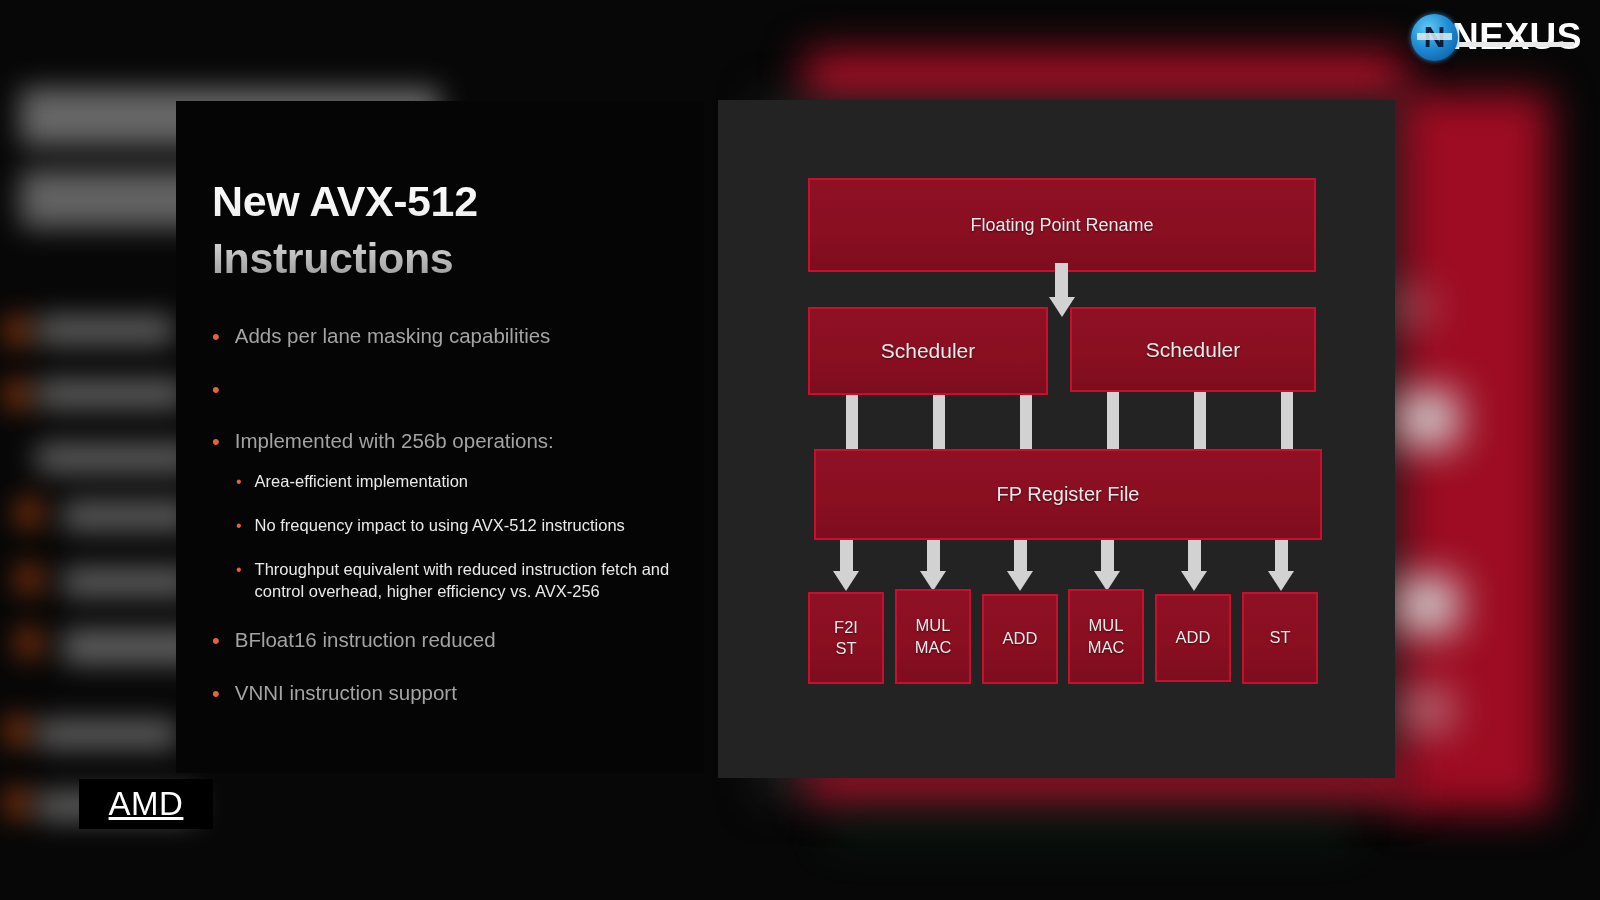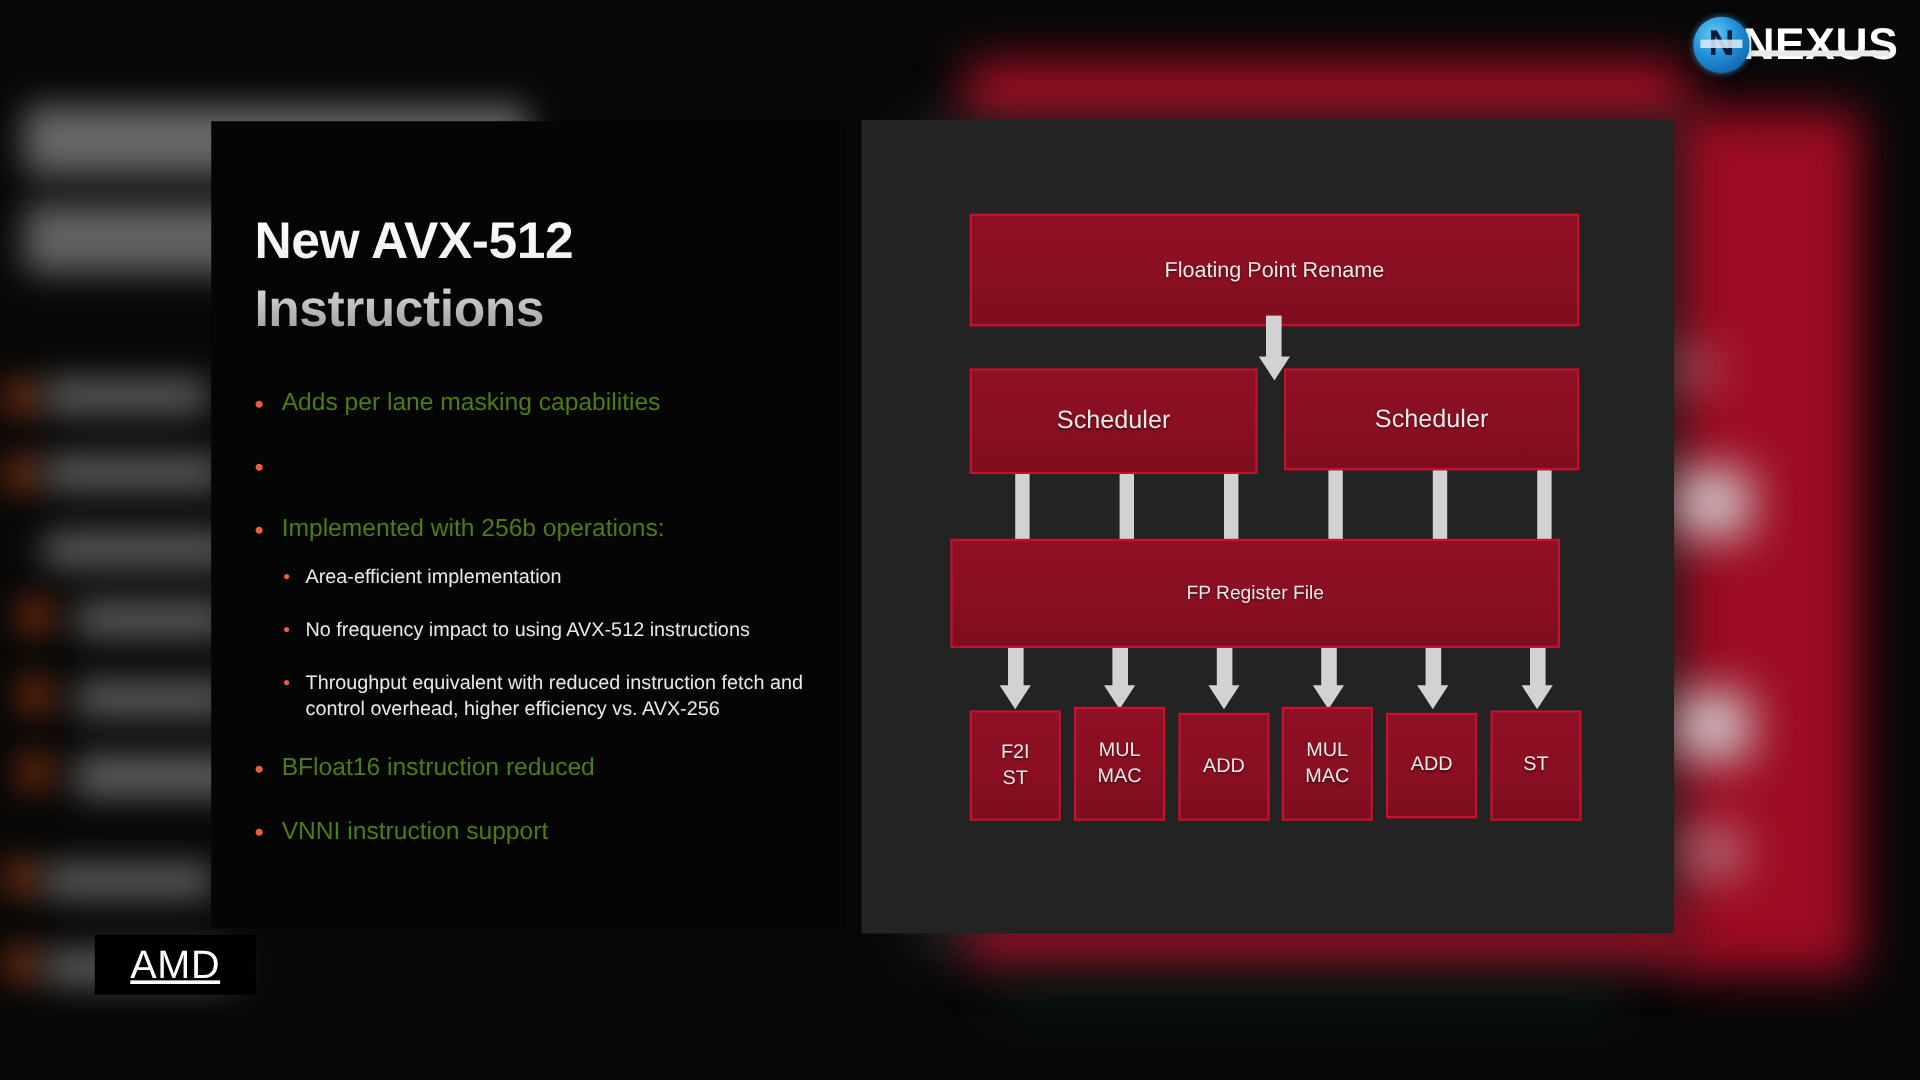--- a/index.html
+++ b/index.html
@@ -36,21 +36,21 @@
   #title{
     position:absolute;left:36px;top:72px;width:460px;
     font-size:43px;font-weight:bold;line-height:1.32;letter-spacing:-.4px;
     background:linear-gradient(180deg,#ffffff 0%,#f2f2f2 34%,#c9c9c9 66%,#8e8e8e 100%);
     -webkit-background-clip:text;background-clip:text;color:transparent;text-decoration:underline;
     -webkit-text-fill-color:transparent;
   }
   #bullets{position:absolute;left:36px;top:222px;width:470px;}
   .b1{display:flex;align-items:flex-start;margin-bottom:27px;}
   .b1 .dot{color:#e8603c;font-size:22px;line-height:1;margin-right:15px;margin-top:3px;flex:0 0 auto;}
-  .b1 .txt{color:#4d7c0f;font-size:20.5px;line-height:1.25;font-weight:400;}
+  .b1 .txt{color:#a3a3a3;font-size:20.5px;line-height:1.25;font-weight:400;}
   .sub{margin-left:24px;}
   .b2{display:flex;align-items:flex-start;margin-bottom:22px;}
   .b2 .dot{color:#e8603c;font-size:16px;line-height:1;margin-right:13px;margin-top:3px;flex:0 0 auto;}
   .b2 .txt{color:#e9e9e9;font-size:16.5px;line-height:1.33;}
 
   #amdBox{
     position:absolute;left:79px;top:779px;width:134px;height:50px;
     background:#000;z-index:9;display:flex;align-items:center;justify-content:center;
   }
   #amdBox .amdtxt{color:#fff;font-size:33px;letter-spacing:.5px;font-weight:400;text-decoration:underline;}
@@ -63,21 +63,21 @@
   .rbox{
     position:absolute;background:linear-gradient(180deg,#8e1024 0%,#8a0f21 55%,#7d0d1e 100%);
     border:2px solid #c8102e;
     display:flex;align-items:center;justify-content:center;
     color:#eaeaea;text-align:center;box-sizing:border-box;
     text-shadow:0 1px 2px rgba(0,0,0,.55);
   }
   #fpRename{left:90px;top:78px;width:508px;height:94px;font-size:18px;}
   #sched1{left:90px;top:207px;width:240px;height:88px;font-size:21px;}
   #sched2{left:352px;top:207px;width:246px;height:85px;font-size:21px;}
-  #fpReg{left:74px;top:349px;width:508px;height:91px;font-size:16px;}
+  #fpReg{left:96px;top:349px;width:508px;height:91px;font-size:20px;}
 
   .eu{font-size:16.5px;line-height:1.28;}
   #eu0{left:90px;top:492px;width:76px;height:92px;}
   #eu1{left:177px;top:489px;width:76px;height:95px;}
   #eu2{left:264px;top:494px;width:76px;height:90px;}
   #eu3{left:350px;top:489px;width:76px;height:95px;}
   #eu4{left:437px;top:494px;width:76px;height:88px;}
   #eu5{left:524px;top:492px;width:76px;height:92px;}
 
   

